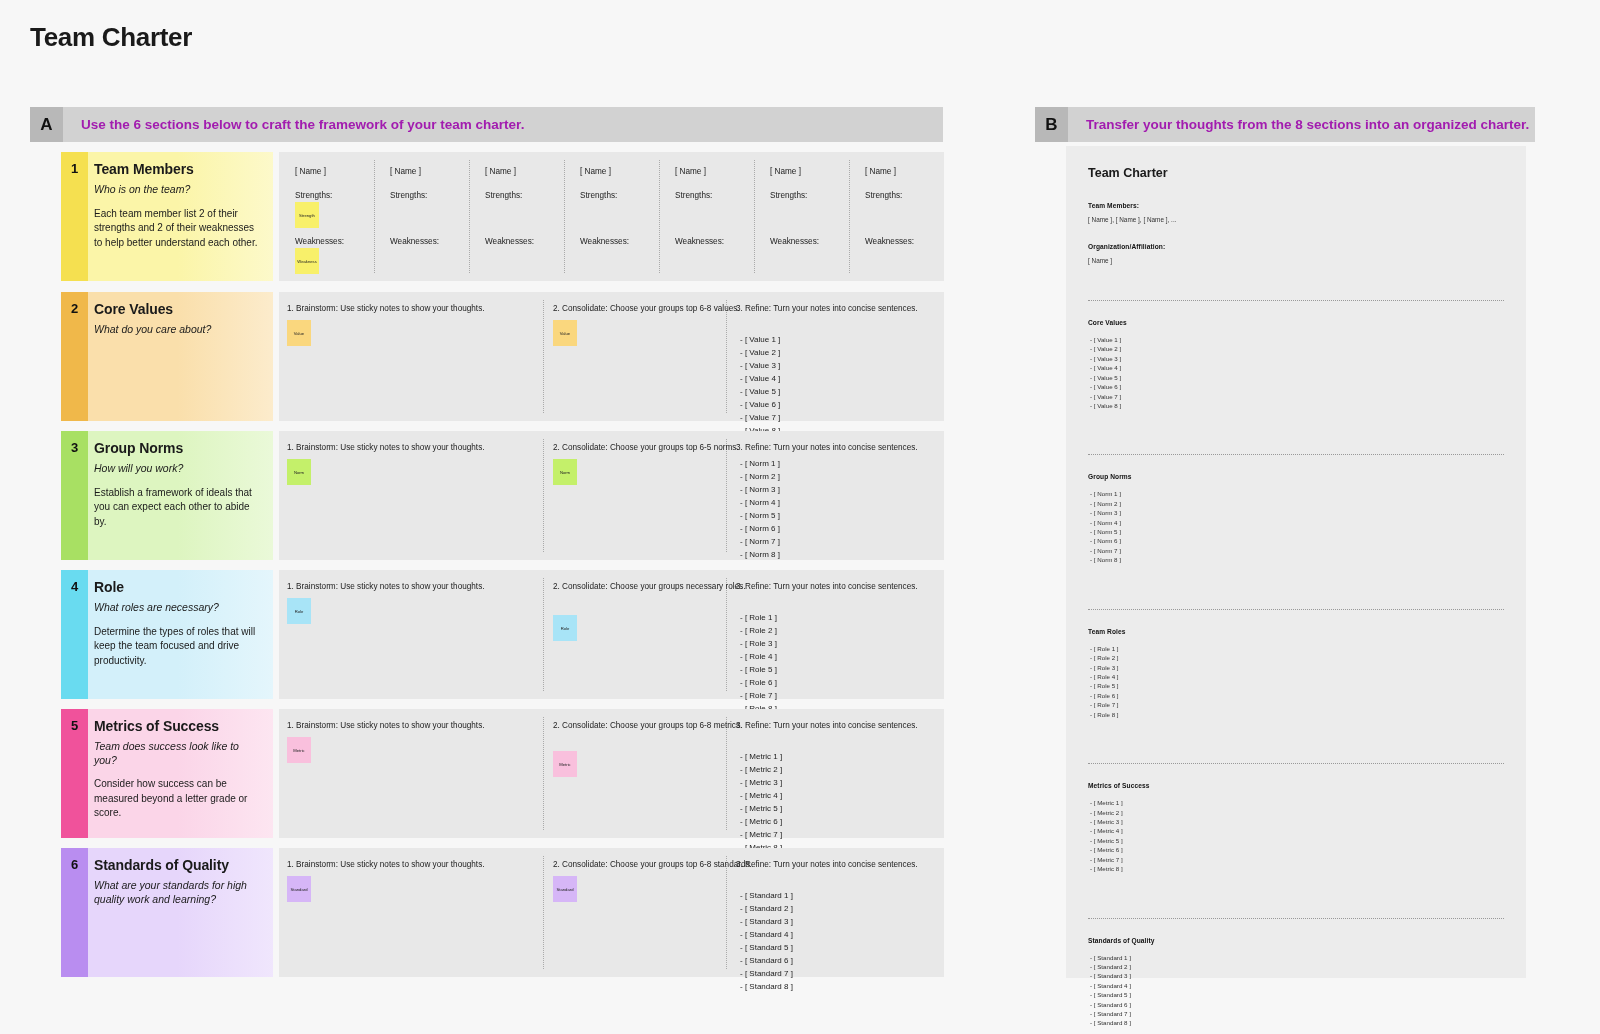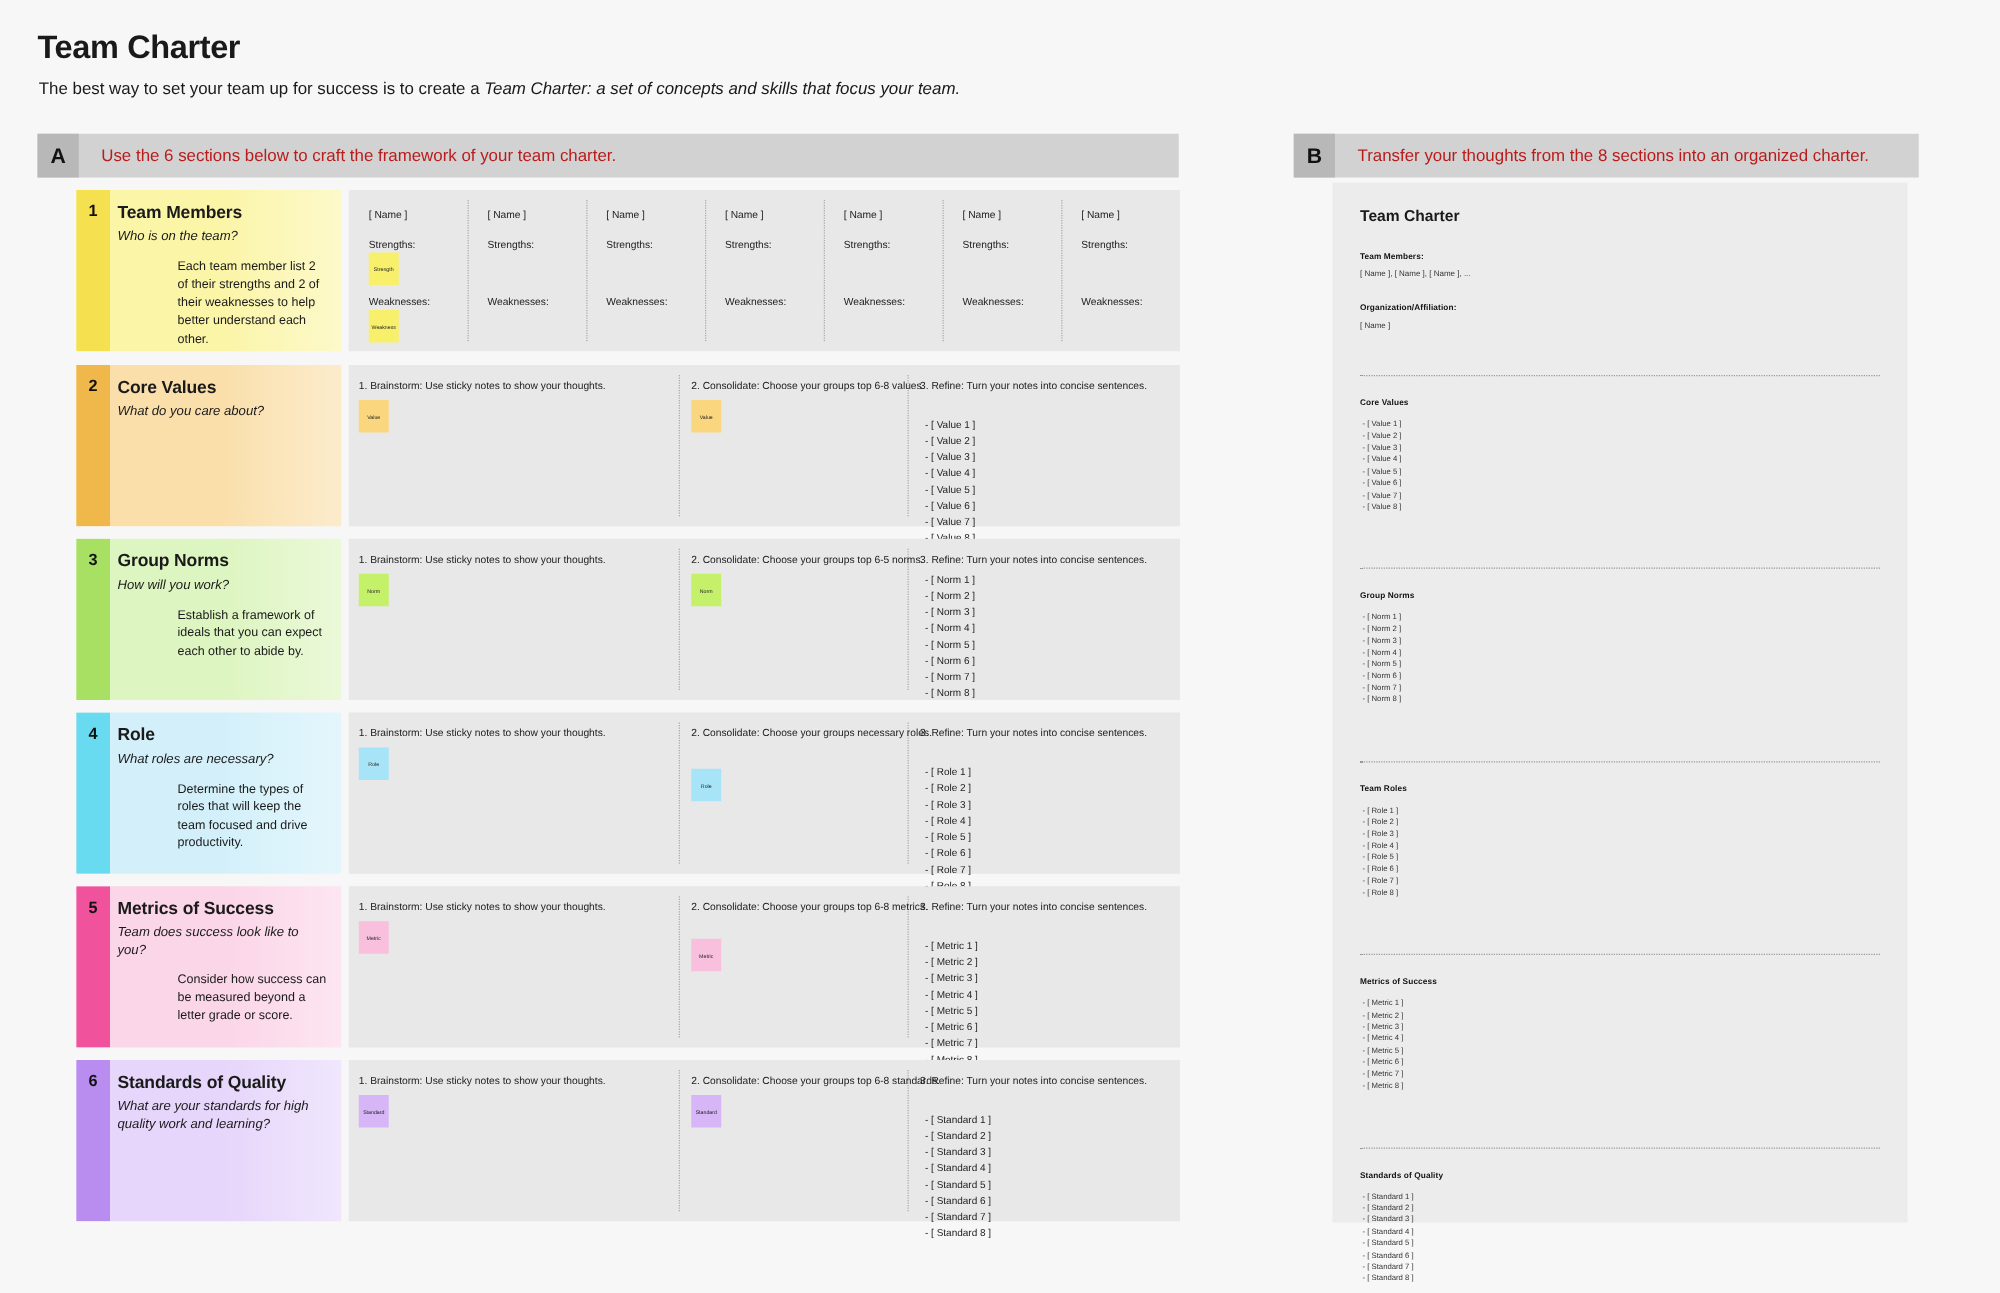--- a/index.html
+++ b/index.html
@@ -30,41 +30,41 @@
     display: flex; align-items: center;
   }
   .panel-head .badge {
     width: 33px; height: 35px;
     background: #b8b8b8;
     display: flex; align-items: center; justify-content: center;
     font-size: 17px; font-weight: bold; color: #111;
     flex: 0 0 33px;
   }
   .panel-head .htext {
-    padding-left: 18px; font-size: 13.5px; color: #b91c1c;
+    padding-left: 18px; font-size: 13.5px; color: #a21caf; font-weight: bold;
   }
   #head-a { left: 30px; top: 107px; width: 913px; }
   #head-b { left: 1035px; top: 107px; width: 500px; }
 
   
   .row { position: absolute; left: 61px; height: 129px; }
   .card {
     position: absolute; left: 0; top: 0; width: 212px; height: 129px;
     display: flex; overflow: hidden;
   }
   .card .numbar {
     width: 27px; flex: 0 0 27px;
     display: flex; justify-content: center;
     padding-top: 9px;
     font-size: 13px; font-weight: bold; color: #111;
   }
   .card .cbody { flex: 1; padding: 9px 10px 0 6px; border-radius: 26px; }
   .card h3 { font-size: 14px; font-weight: bold; letter-spacing: -0.1px; }
   .card .q { font-size: 10.5px; font-style: italic; margin-top: 6px; line-height: 1.3; }
-  .card .d { font-size: 10px; margin-top: 10px; line-height: 1.45; margin-left: 48px; }
+  .card .d { font-size: 10px; margin-top: 10px; line-height: 1.45; }
 
   .work {
     position: absolute; left: 218px; top: 0;
     width: 665px; height: 129px;
     background: #e8e8e8;
   }
   .vdiv {
     position: absolute; top: 8px; bottom: 8px; width: 0;
     border-left: 1px dotted #aaa;
   }
@@ -93,23 +93,20 @@
   .dlist { margin-top: 9px; font-size: 6.2px; line-height: 1.52; color: #333; padding-left: 2px; }
   .dlist div { white-space: nowrap; }
   .hr { border-top: 1px dotted #999; margin: 0; }
 </style>
 </head>
 <body>
 
 <div class="page">
 
   <div class="title">Team Charter</div>
-  <div class="subtitle">
-    <span>The best way to set your team up for success is to create a </span><i>Team Charter: a set of concepts and skills that focus your team.</i>
-  </div>
 
   <div class="panel-head" id="head-a">
     <div class="badge">A</div>
     <div class="htext">Use the 6 sections below to craft the framework of your team charter.</div>
   </div>
 
   <div class="panel-head" id="head-b">
     <div class="badge">B</div>
     <div class="htext">Transfer your thoughts from the 8 sections into an organized charter.</div>
   </div>

